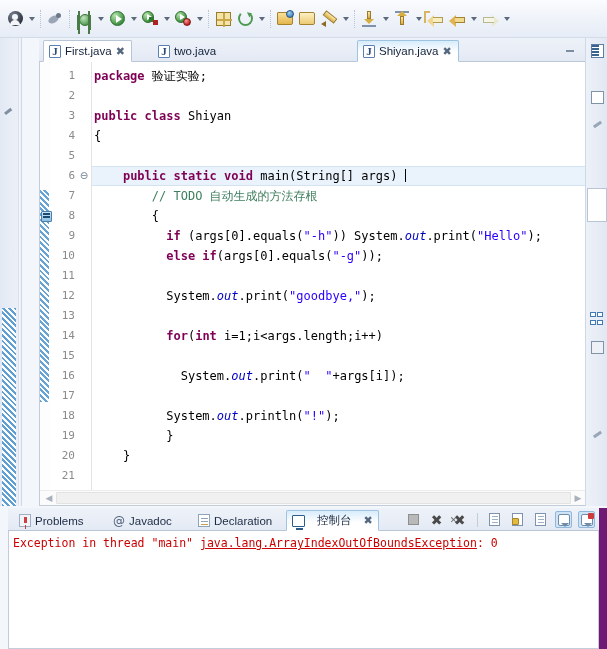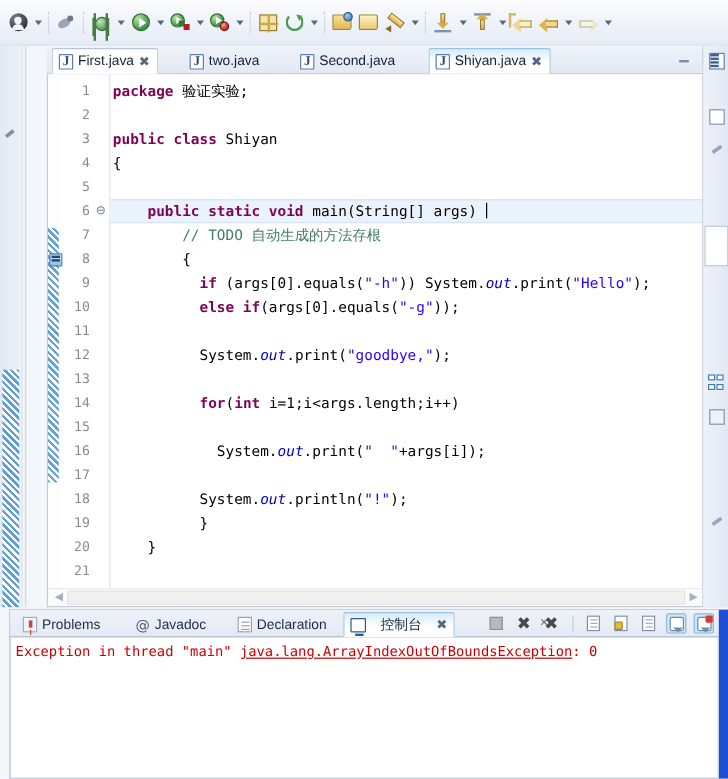--- a/index.html
+++ b/index.html
@@ -449,21 +449,21 @@
   .hscroll .rt { right: 2px; }
   .hscroll .thumb {
     position: absolute; left: 16px; right: 16px; top: 1px; height: 12px;
     background: #f0f0f0; border: 1px solid #e2e2e2; border-radius: 1px;
   }
 
   
   .bottom {
     position: absolute; left: 8px; top: 508px;
     width: 599px; height: 141px;
-    background: #1d4ed8;
+    background: #701a75;
   }
   .btabbar {
     position: relative; height: 23px; width: 591px;
     background: linear-gradient(to bottom,#eef2f9,#e4eaf4);
     border-bottom: 1px solid #b9c6d8;
   }
   .btab {
     position: absolute; top: 2px; height: 21px;
     display: flex; align-items: center; gap: 4px;
     padding: 0 5px;
@@ -767,24 +767,20 @@
 
     <div class="tabbar">
       <div class="tab active" style="left:4px">
         <span class="java-ic"></span>
         <span>First.java</span>
         <span class="tab-close">✖</span>
       </div>
       <div class="tab inactive" style="left:113px">
         <span class="java-ic"></span>
         <span>two.java</span>
-      </div>
-      <div class="tab inactive" style="left:205px">
-        <span class="java-ic"></span>
-        <span>Second.java</span>
       </div>
       <div class="tab active-blue" style="left:318px">
         <span class="java-ic"></span>
         <span>Shiyan.java</span>
         <span class="tab-close">✖</span>
       </div>
       <div class="tab-min-max">
         <span class="mini-min"></span>
         <span class="mini-max"></span>
       </div>

